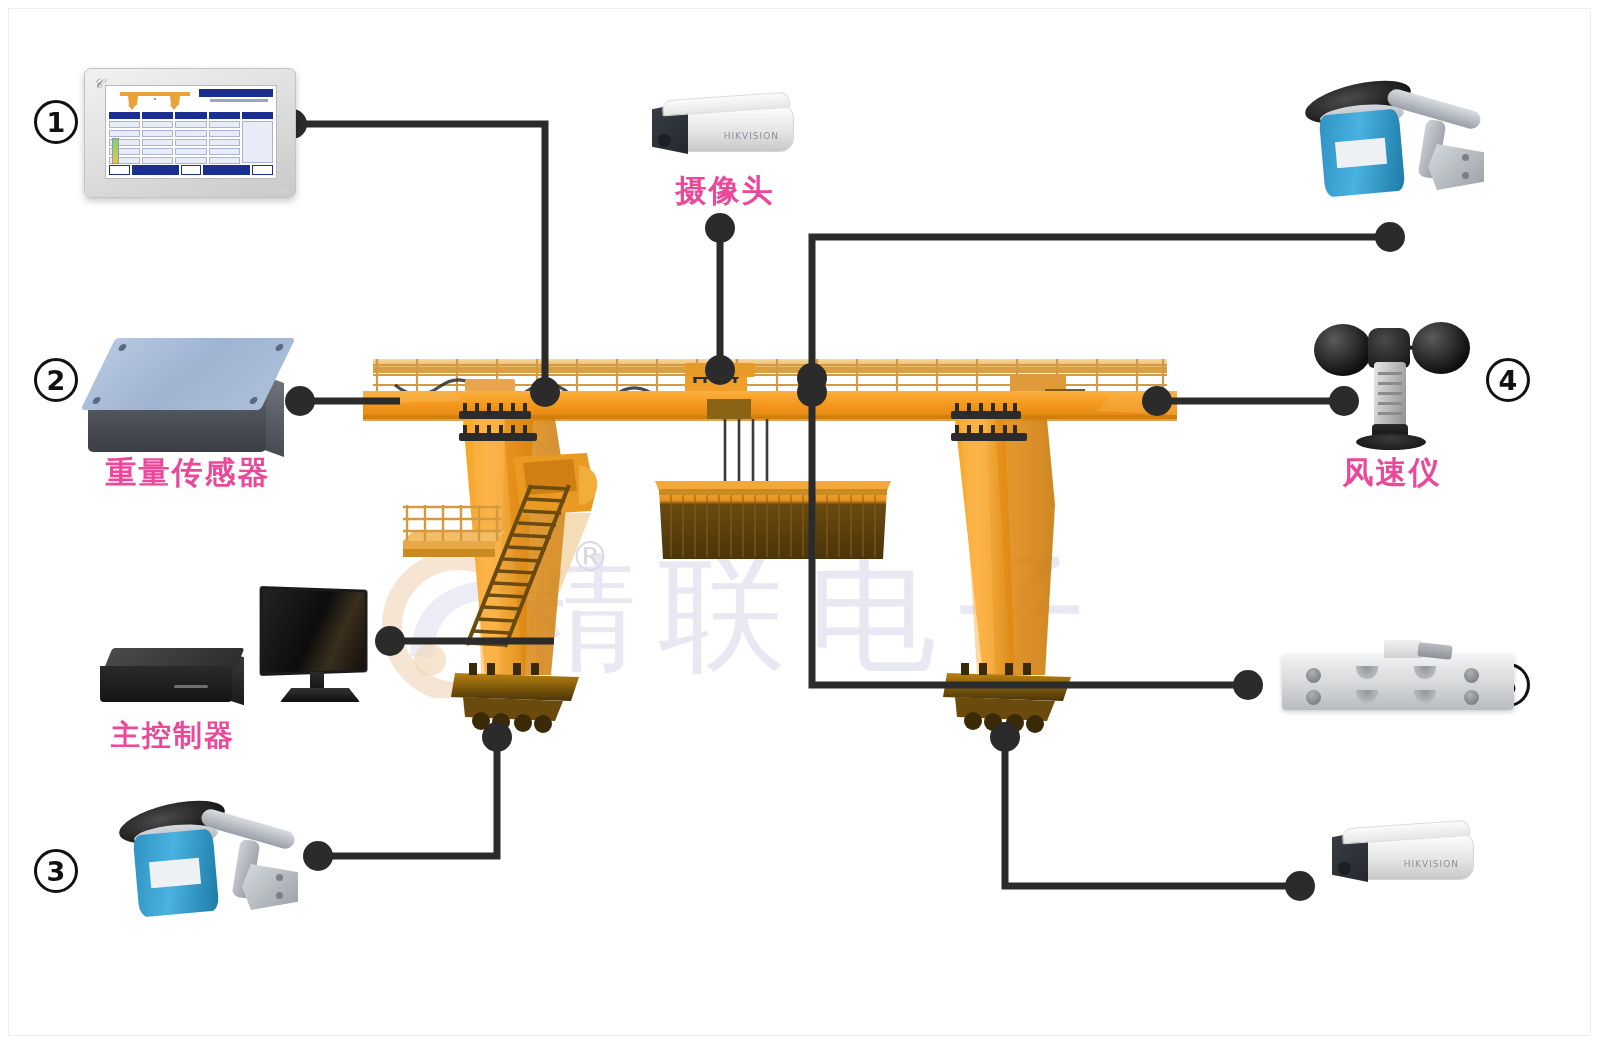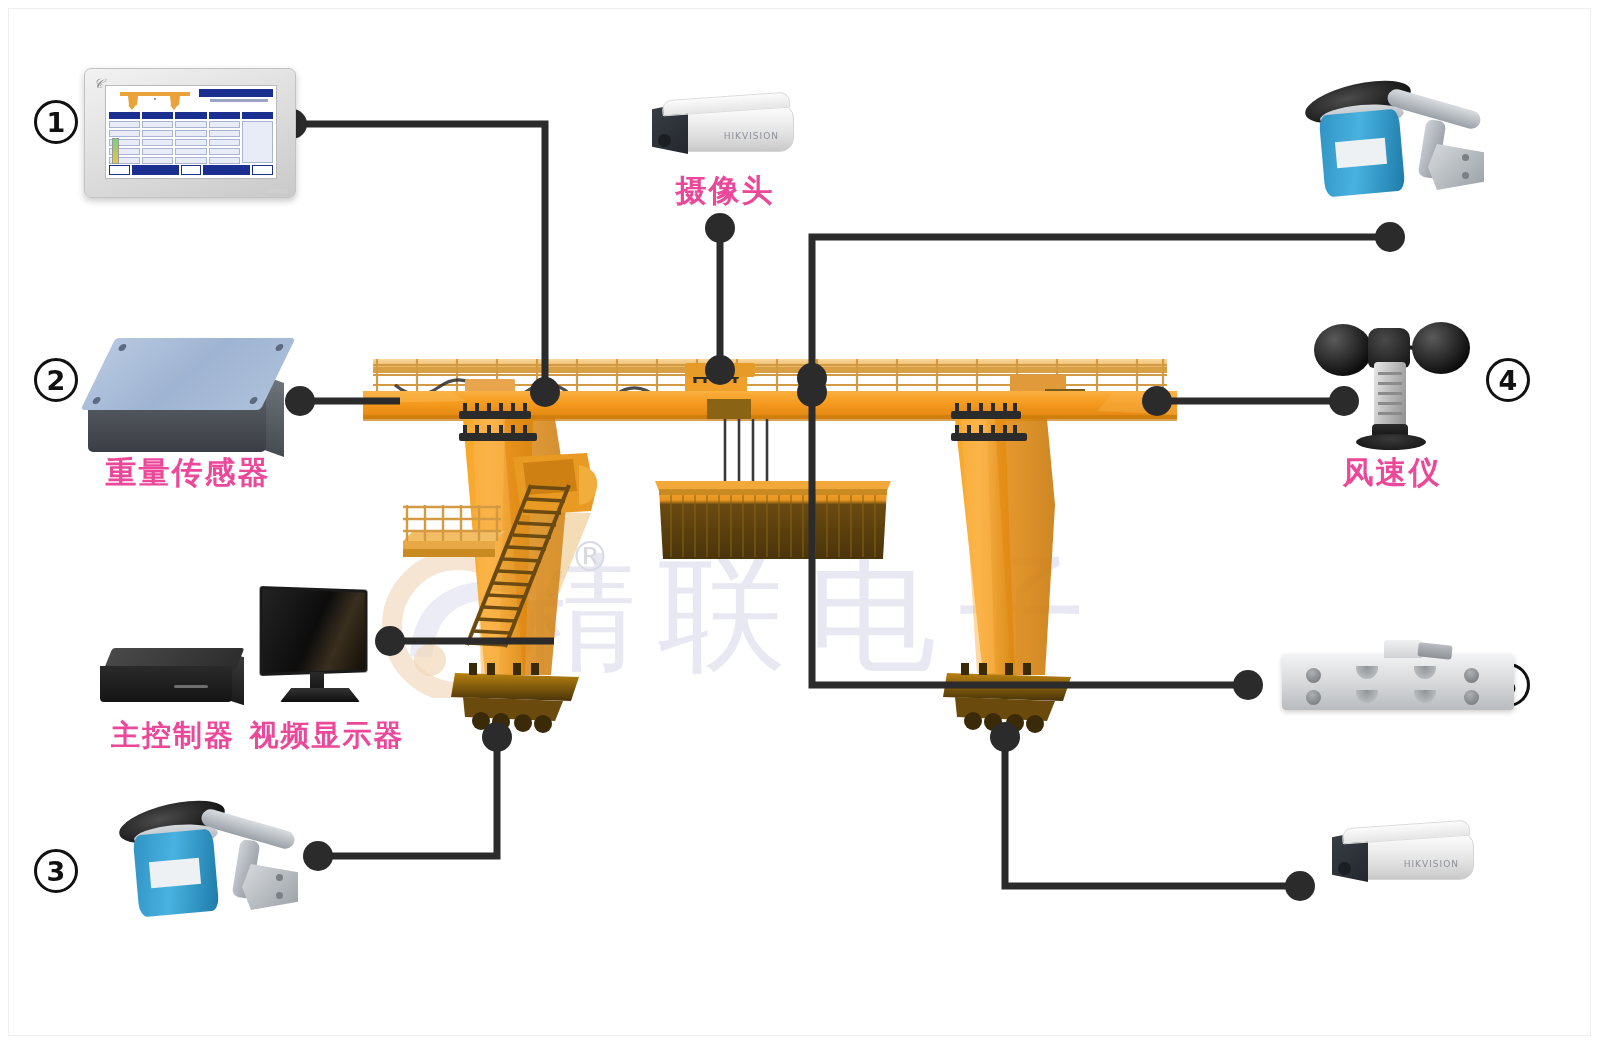--- a/index.html
+++ b/index.html
@@ -636,21 +636,20 @@
         <div class="dvr-led"></div>
       </div>
   </div>
   <div class="label small" style="left:84px; top:716px; width:178px;">主控制器</div>
 
   <div class="comp" style="left:254px; top:588px; width:130px; height:120px;">
     <div class="mon-screen"></div>
     <div class="mon-neck"></div>
     <div class="mon-base"></div>
   </div>
-  <div class="label small" style="left:238px; top:716px; width:178px;">视频显示器</div>
 
   <div class="marker" style="left:1486px; top:663px;">5</div>
   <div class="comp" style="left:1282px; top:640px; width:232px; height:86px;">
     <div class="ws-plate"></div>
     <div class="ws-tab"></div>
     <div class="ws-conn"></div>
     <div class="ws-hole" style="left:24px; top:28px;"></div>
     <div class="ws-hole" style="left:24px; top:50px;"></div>
     <div class="ws-hole" style="left:182px; top:28px;"></div>
     <div class="ws-hole" style="left:182px; top:50px;"></div>

